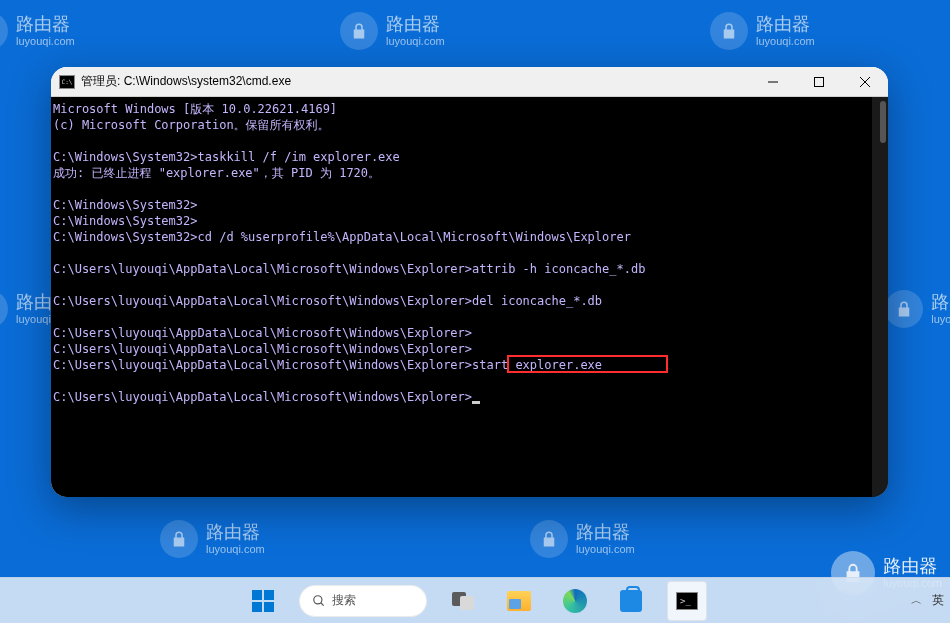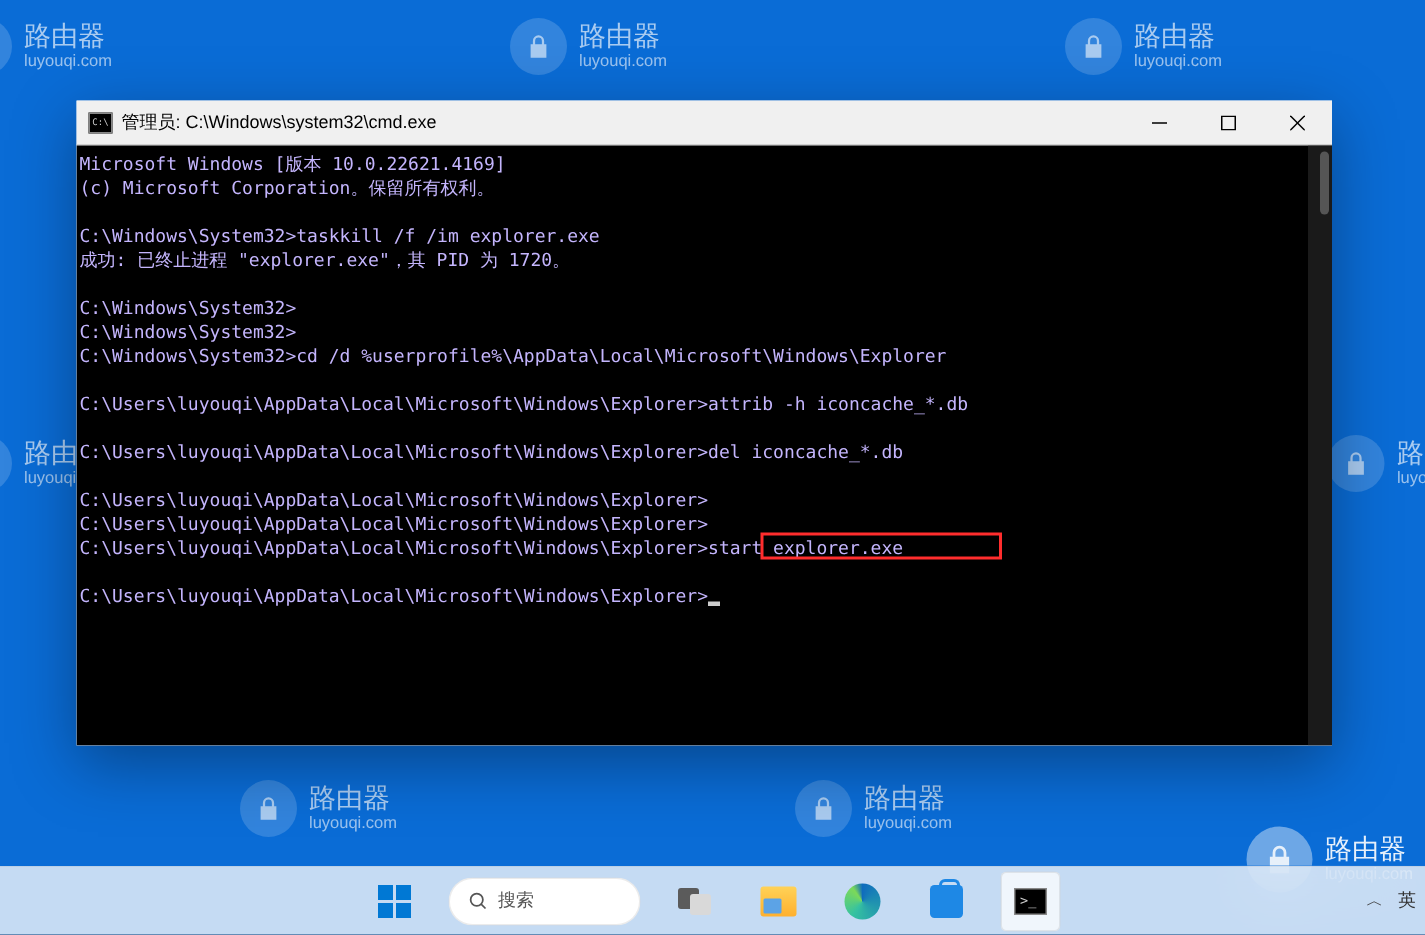--- a/index.html
+++ b/index.html
@@ -19,21 +19,21 @@
   background: rgba(255,255,255,0.25);
   display: flex; align-items: center; justify-content: center;
 }
 .watermark .wm-text { display: flex; flex-direction: column; line-height: 1.1; }
 .watermark .wm-cn { font-size: 18px; font-weight: 400; }
 .watermark .wm-py { font-size: 11px; opacity: 0.9; }
 
 .cmd-window {
   position: absolute; left: 51px; top: 67px;
   width: 837px; height: 430px;
-  background: #fff; border-radius: 0;
+  background: #fff; border-radius: 16px;
   box-shadow: 0 12px 40px rgba(0,0,0,0.35);
   display: flex; flex-direction: column; overflow: hidden;
 }
 .titlebar {
   height: 30px; background: #f0f0f0;
   display: flex; align-items: center; padding-left: 8px;
   border-bottom: 1px solid #d0d0d0;
 }
 .titlebar-icon {
   width: 16px; height: 14px; background: #000; border: 1px solid #888;

